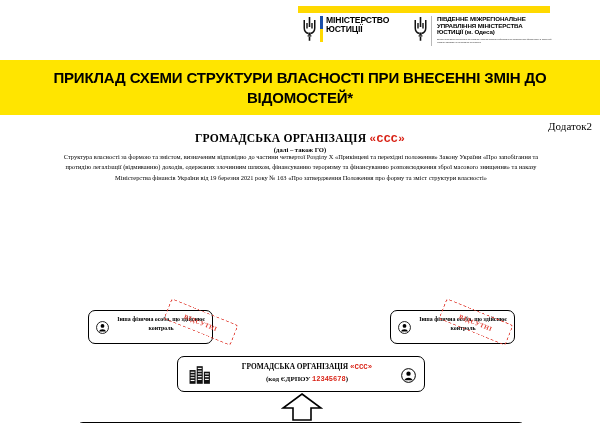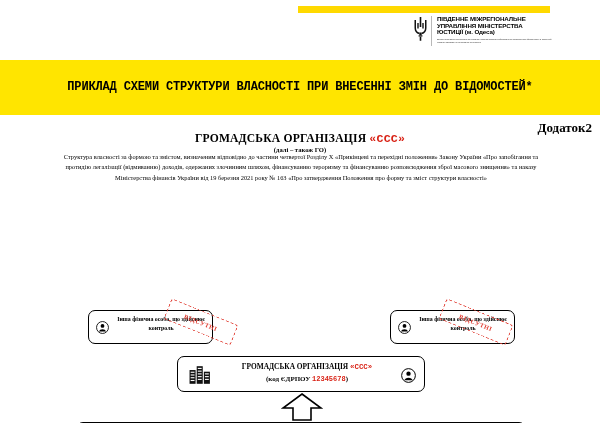--- a/index.html
+++ b/index.html
@@ -77,42 +77,42 @@
     position: absolute;
     left: 0; top: 60px;
     width: 600px; height: 55px;
     background: #ffe500;
     display: flex;
     align-items: center;
     justify-content: center;
     text-align: center;
   }
   .banner-text {
-    font-family: Liberation Mono, monospace;
-    font-weight: bold;
-    font-size: 12px;
+    font-family: Liberation Sans, sans-serif;
+    font-weight: bold;
+    font-size: 15px;
     line-height: 1.32;
     color: #000000;
     padding: 0 14px;
     letter-spacing: -0.15px;
   }
 
   
   .sheet {
     position: absolute;
     left: 0; top: 115px;
     width: 600px; height: 308px;
     background: #ffffff;
   }
 
   .annex {
     position: absolute;
     right: 8px; top: 5px;
-    font-size: 13px;
-    font-weight: bold;
+    font-size: 11px;
+    font-weight: normal;
     font-family: "Liberation Serif", serif;
     text-align: center;
   }
 
   .doc-title {
     position: absolute;
     left: 0; top: 17px;
     width: 600px;
     text-align: center;
     font-size: 11.6px;
@@ -211,20 +211,39 @@
 
   
   .up-arrow { position: absolute; left: 281px; top: 278px; width: 42px; height: 28px; }
 </style>
 </head>
 <body>
 
 <div class="header">
   <div class="header-yellow-bar"></div>
 
+  <div class="logo-block logo-left">
+    <svg class="trident" viewBox="0 0 30 52">
+      <g fill="#111111">
+        <path d="M13.4 2 h3.2 v20 h-3.2 z"></path>
+        <path d="M3 8 h3 v16 c0 5 2.6 8 6.4 9 v3.4 C6.2 35.2 3 30.6 3 24 z"></path>
+        <path d="M24 8 h3 v16 c0 6.6 -3.2 11.2 -9.4 12.4 V33 c3.8 -1 6.4 -4 6.4 -9 z"></path>
+        <path d="M8.6 14 h2.8 v11 h-2.8 z"></path>
+        <path d="M18.6 14 h2.8 v11 h-2.8 z"></path>
+        <path d="M12.6 33 h4.8 v5 h-4.8 z"></path>
+        <path d="M11.2 38.5 h7.6 v2.6 h-7.6 z"></path>
+        <path d="M13.4 41.5 h3.2 v8 h-3.2 z"></path>
+      </g>
+    </svg>
+    <div class="logo-bar-blue-yellow"></div>
+    <div class="logo-text">
+      <div>МІНІСТЕРСТВО</div>
+      <div>ЮСТИЦІЇ</div>
+    </div>
+  </div>
 
   <div class="logo-block logo-right">
     <svg class="trident" viewBox="0 0 30 52">
       <g fill="#111111">
         <path d="M13.4 2 h3.2 v20 h-3.2 z"></path>
         <path d="M3 8 h3 v16 c0 5 2.6 8 6.4 9 v3.4 C6.2 35.2 3 30.6 3 24 z"></path>
         <path d="M24 8 h3 v16 c0 6.6 -3.2 11.2 -9.4 12.4 V33 c3.8 -1 6.4 -4 6.4 -9 z"></path>
         <path d="M8.6 14 h2.8 v11 h-2.8 z"></path>
         <path d="M18.6 14 h2.8 v11 h-2.8 z"></path>
         <path d="M12.6 33 h4.8 v5 h-4.8 z"></path>

